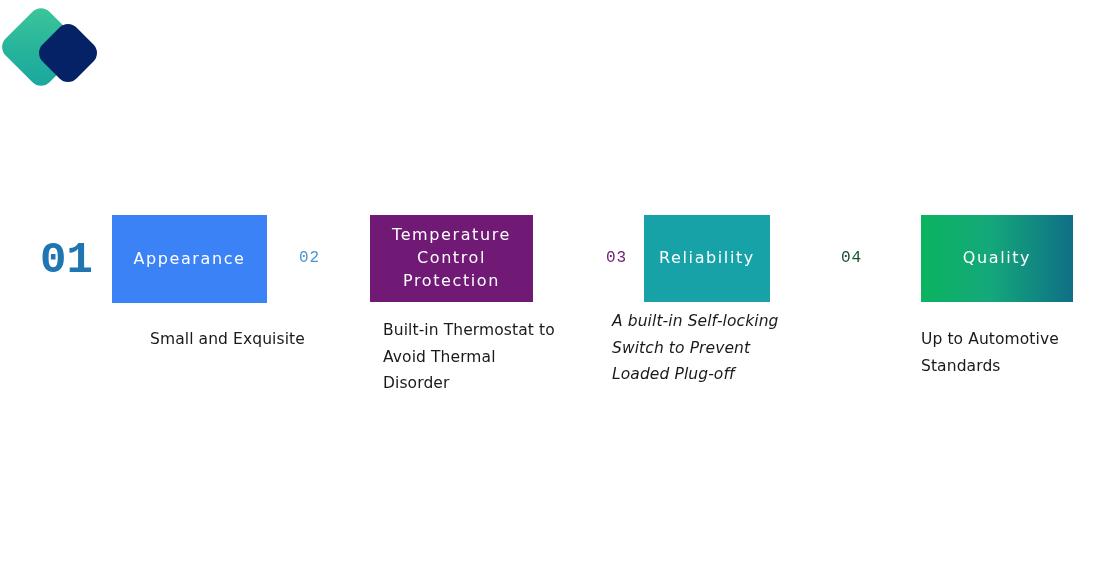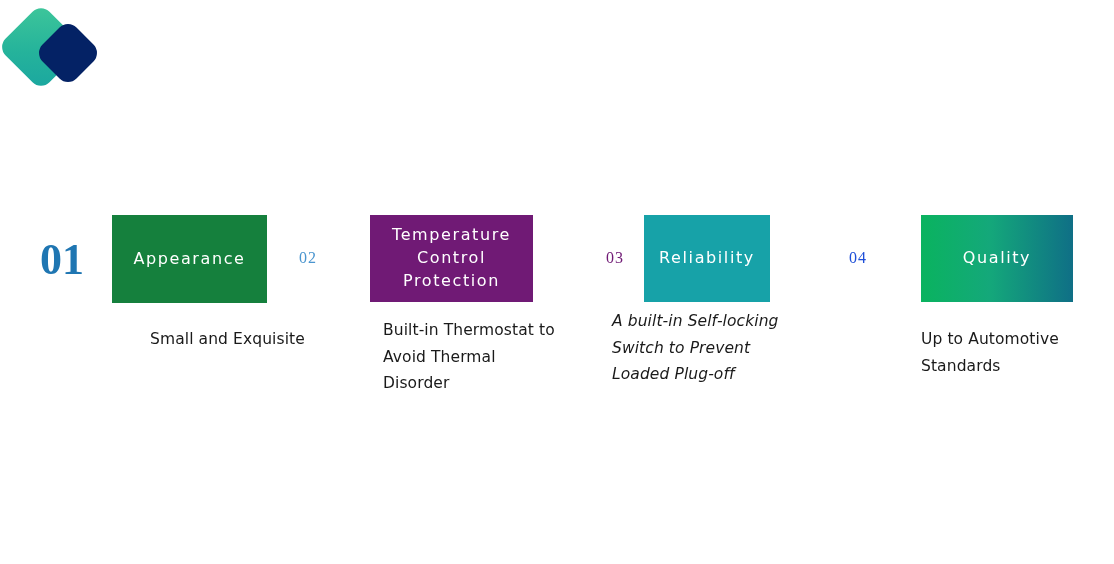--- a/index.html
+++ b/index.html
@@ -75,21 +75,21 @@
   }
 
   .item {
     position: absolute;
     top: 0;
     height: 564px;
   }
 
   .num {
     position: absolute;
-    font-family: Liberation Serif, serif;
+    font-family: Liberation Mono, monospace;
     line-height: 1;
     white-space: nowrap;
   }
   .num-lead {
     font-size: 44px;
     font-weight: bold;
     letter-spacing: 0px;
   }
   .num-small {
     font-size: 16px;
@@ -120,35 +120,35 @@
     position: absolute;
     font-family: "DejaVu Sans", sans-serif;
     font-size: 15.5px;
     color: #1a1a1a;
     line-height: 1.72;
     letter-spacing: 0.1px;
   }
 
   
   #item-1 .num  { left: 40px;  top: 238px; color: #1f76b2; }
-  #item-1 .card { left: 112px; width: 155px; height: 88px; background: #15803d; }
+  #item-1 .card { left: 112px; width: 155px; height: 88px; background: #3b82f6; }
   #item-1 .desc { left: 150px; top: 326px; width: 185px; }
 
   
   #item-2 .num  { left: 299px; top: 250px; color: #4a95cf; }
   #item-2 .card { left: 370px; width: 163px; height: 87px; background: #701a75; }
   #item-2 .desc { left: 383px; top: 317px; width: 180px; }
 
   
   #item-3 .num  { left: 562px; top: 250px; color: #701a75; margin-left: 44px; }
   #item-3 .card { left: 644px; width: 126px; height: 87px; background: #17a2a8; }
   #item-3 .desc { left: 612px; top: 308px; width: 180px; font-style: italic; }
 
   
-  #item-4 .num  { left: 841px; top: 250px; color: #1d4ed8; margin-left: 8px; }
+  #item-4 .num  { left: 841px; top: 250px; color: #14532d; }
   #item-4 .card { left: 921px; width: 152px; height: 87px;
                   background: linear-gradient(90deg, #0ab35f 0%, #14a87a 45%, #0f6f86 100%); }
   #item-4 .desc { left: 921px; top: 326px; width: 200px; }
 </style>
 </head>
 <body>
 
 <div id="header">
 
   <div id="logo">

